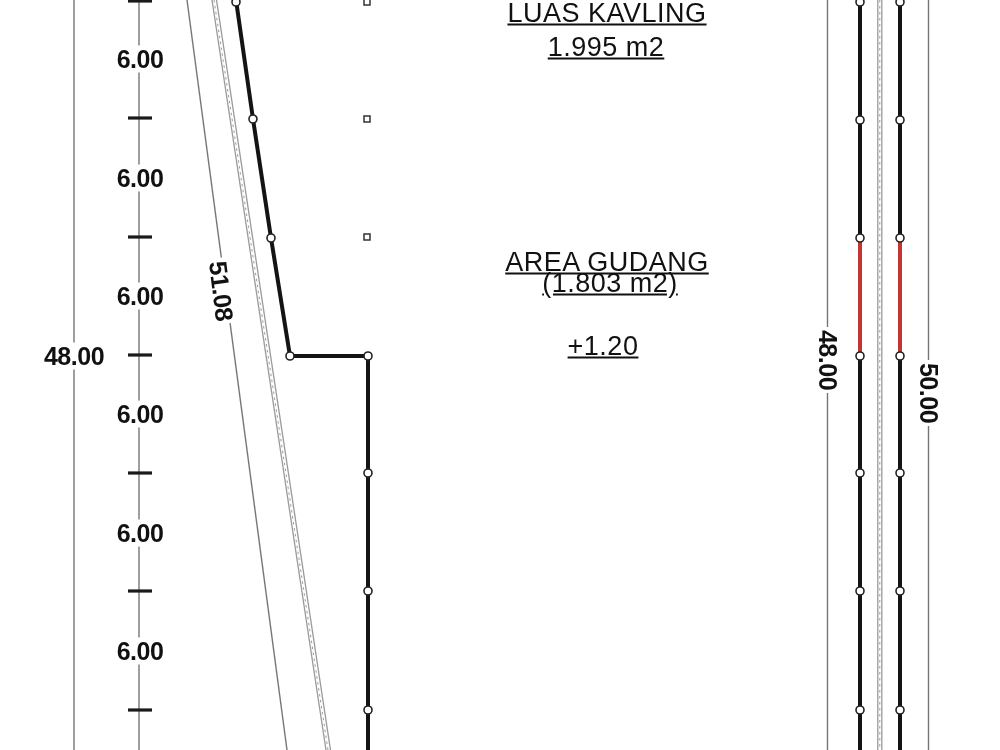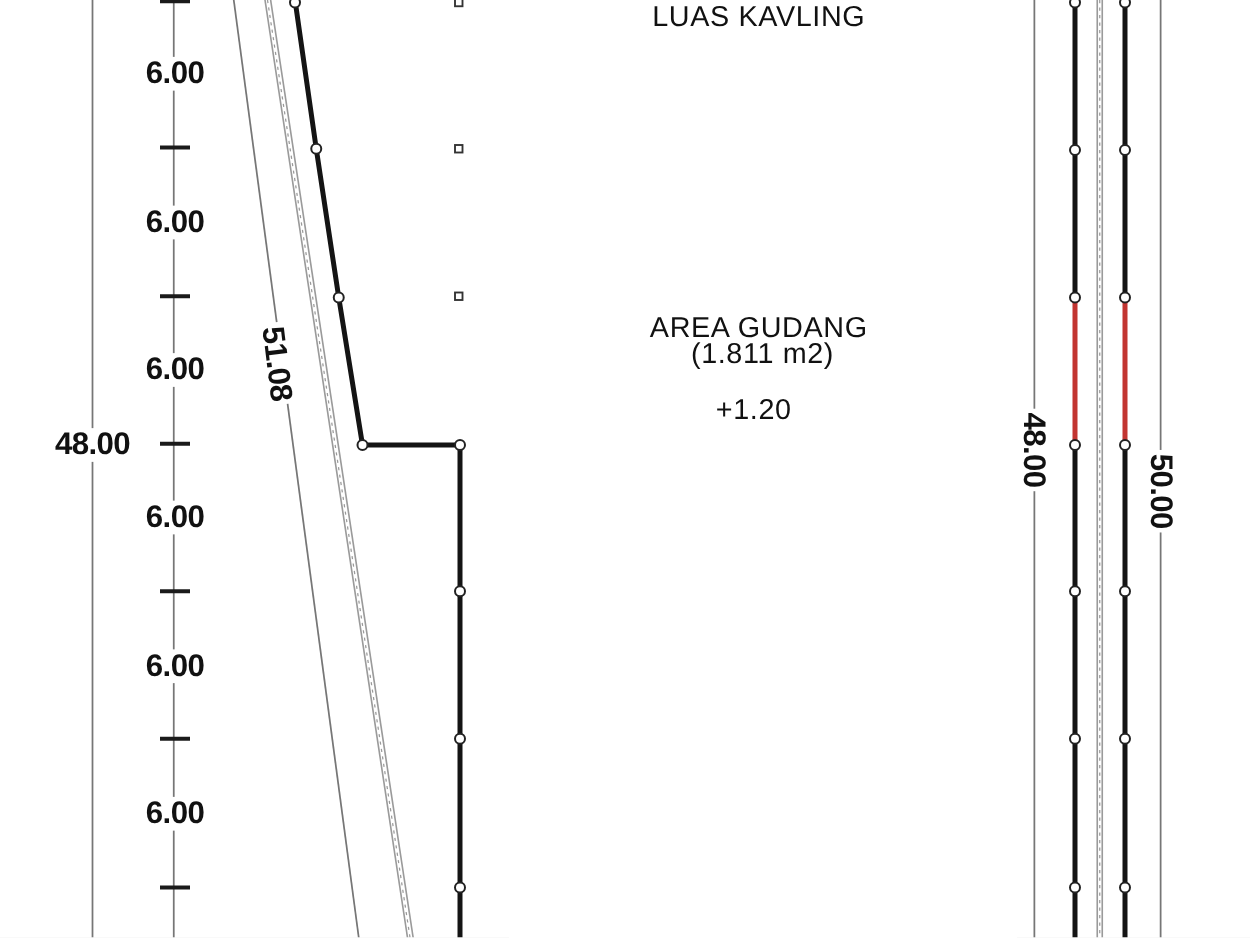--- a/index.html
+++ b/index.html
@@ -37,23 +37,24 @@
   .dim{
     font-size:25px;
     font-weight:bold;
     letter-spacing:-0.5px;
     background:var(--background);
     padding:1px 3px;
   }
   .dim.rot90{transform:translate(-50%,-50%) rotate(90deg);}
   .dim.rot83{transform:translate(-50%,-50%) rotate(83deg);}
   .txt{
-    font-size:23px;
+    font-size:27px;
     font-weight:normal;
     letter-spacing:0.5px;
+    text-decoration:underline;
   }
 </style>
 </head>
 <body>
 
 <div id="plan">
 
   <svg width="1000" height="750" viewBox="0 0 1000 750">
 
     <g>
@@ -152,17 +153,18 @@
   <div class="lbl dim" style="left:140px;top:414px">6.00</div>
   <div class="lbl dim" style="left:140px;top:533px">6.00</div>
   <div class="lbl dim" style="left:140px;top:651px">6.00</div>
 
   <div class="lbl dim" style="left:74px;top:356px">48.00</div>
   <div class="lbl dim rot83" style="left:221px;top:291px">51.08</div>
   <div class="lbl dim rot90" style="left:827px;top:360px">48.00</div>
   <div class="lbl dim rot90" style="left:928px;top:393px">50.00</div>
 
   <div class="lbl txt" style="left:607px;top:13px">LUAS KAVLING</div>
+  <div class="lbl txt" style="left:606px;top:47px">1.995 m2</div>
   <div class="lbl txt" style="left:607px;top:262px">AREA GUDANG</div>
-  <div class="lbl txt" style="left:610px;top:283px">(1.811 m2)</div>
-  <div class="lbl txt" style="left:603px;top:328px">+1.20</div>
+  <div class="lbl txt" style="left:610px;top:283px">(1.803 m2)</div>
+  <div class="lbl txt" style="left:603px;top:346px">+1.20</div>
 
 </div>
 
 </body></html>

